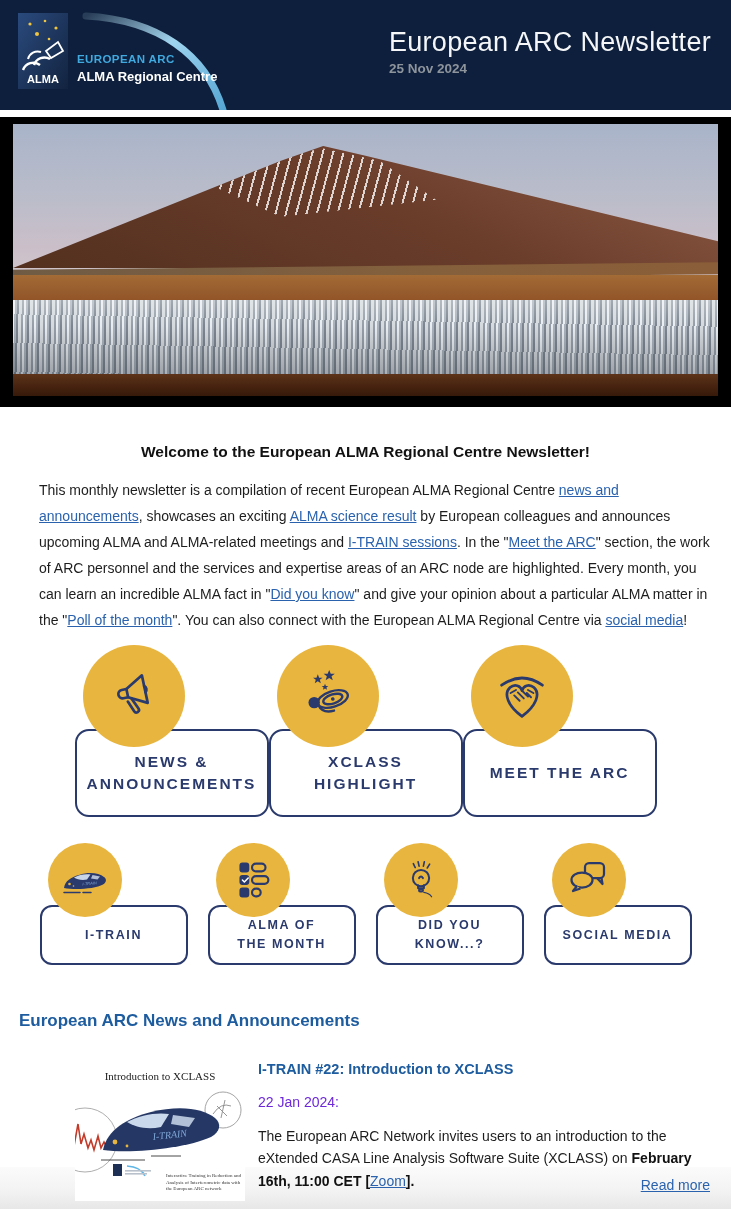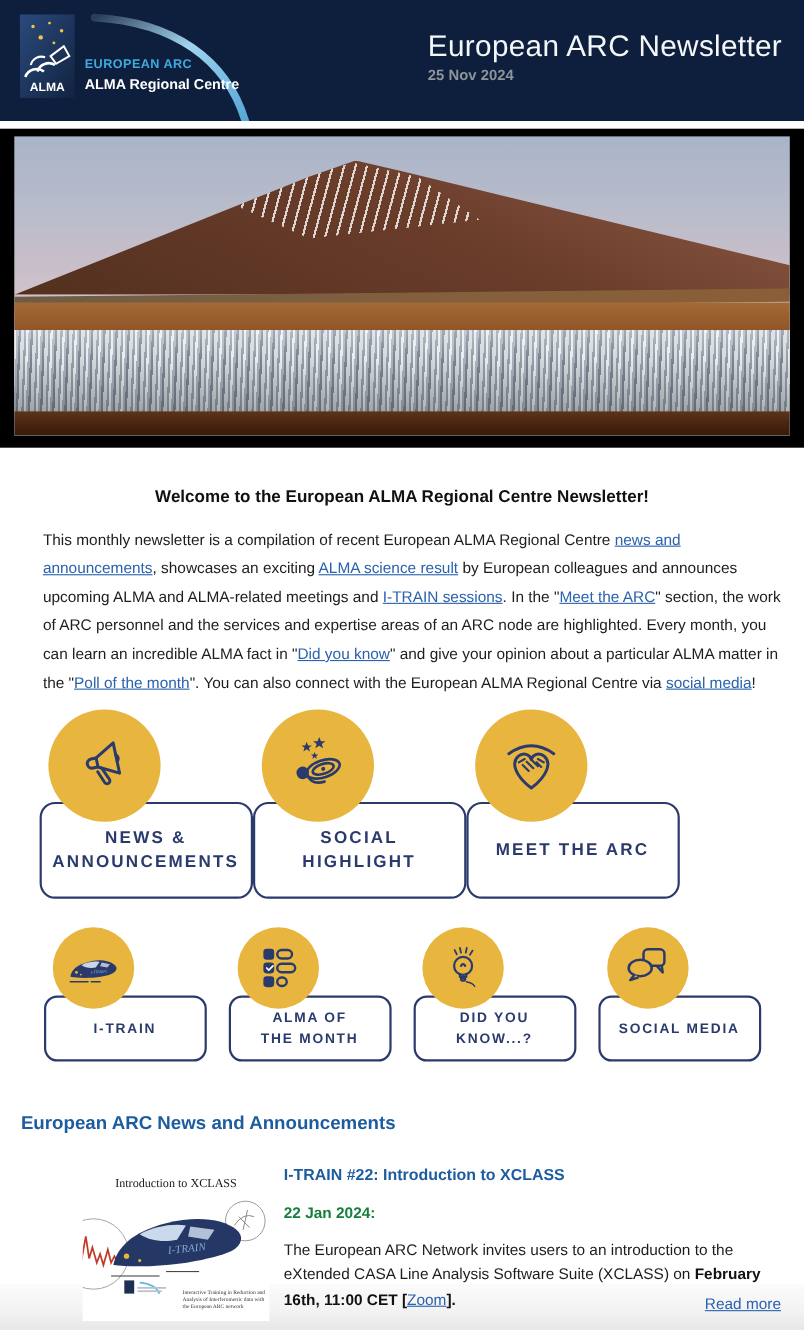--- a/index.html
+++ b/index.html
@@ -40,21 +40,21 @@
   .dirt { top:250px; height:22px; background:linear-gradient(180deg,#5d3419 0%,#472310 55%,#371a0a 100%); }
 
   
   .intro { padding:36px 19px 0; }
   .intro h3 { font-size:15.5px; color:#111; text-align:center; margin-bottom:16px; }
   .intro p { font-size:14px; line-height:26px; color:#1d1d1d;margin-left:20px; }
   a.lnk { color:#2A62AE; text-decoration:underline; cursor:pointer; }
 
   
   .btn-grid { padding-top:12px; }
-  .btn-row1 { width:660px; margin:0 auto; display:flex; justify-content:flex-start; }
+  .btn-row1 { width:660px; margin:0 auto; display:flex; justify-content:center; }
   .btn-row2 { width:652px; margin:26px auto 0; display:flex; justify-content:space-between; }
   .nav-btn { position:relative; }
   .btn-row1 .nav-btn { width:194px; }
   .btn-row2 .nav-btn { width:148px; }
   .circ { background:#E8B53F; border-radius:50%; display:flex; align-items:center; justify-content:center;
           position:relative; z-index:2; }
   .circ-lg { width:102px; height:102px; margin-left:8px; margin-bottom:-18px; }
   .circ-sm { width:74px; height:74px; margin-left:8px; margin-bottom:-12px; }
   .rect { border:2.5px solid #2B3A6C; border-radius:14px; display:flex; flex-direction:column;
           justify-content:center; text-align:center; color:#2B3A6C; font-weight:bold; background:#fff; }
@@ -65,21 +65,21 @@
   
   .news { padding:46px 19px 0; position:relative; z-index:2; }
   .news h2 { color:#1E5CA0; font-size:17px; margin-bottom:30px; }
   .article { display:flex; }
   .thumb { flex:none; margin-left:56px; width:170px; height:140px; background:#fff; position:relative; overflow:hidden; }
   .thumb-title { font-family:"Liberation Serif", serif; font-size:11px; color:#1a1a1a; text-align:center; padding-top:9px; }
   .thumb-caption { position:absolute; right:3px; bottom:8px; width:76px; font-family:"Liberation Serif", serif;
                    font-size:5px; line-height:1.35; color:#333; }
   .art-body { margin-left:13px; width:446px; }
   .art-title { color:#1E5CA0; font-weight:bold; font-size:14.5px; }
-  .art-date { font-weight:bold; color:#15803d; font-size:14px; margin-top:17px; }
+  .art-date { font-weight:normal; color:#6d28d9; font-size:14px; margin-top:17px; }
   .art-text { font-size:14px; line-height:1.6; color:#1d1d1d; margin-top:15px; }
   .art-text b { color:#111; }
 
   
   .footer-band { position:absolute; left:0; right:0; bottom:0; height:42px; z-index:1;
                  background:linear-gradient(180deg,#fbfbfb 0%,#f3f3f3 55%,#e7e7e7 100%); }
   .read-more { position:absolute; top:10px; right:21px; font-size:14px; }
 
   svg { display:block; }
 </style>
@@ -181,21 +181,21 @@
                 <path d="M32 57 q2 16 22 17"></path>
               </g>
               <circle cx="27" cy="61" r="9.5" fill="#2B3A6C" stroke="none"></circle>
               <use href="#st5" transform="translate(33,22) scale(1.15)" fill="#2B3A6C" stroke="none"></use>
               <use href="#st5" transform="translate(52,16) scale(1.35)" fill="#2B3A6C" stroke="none"></use>
               <use href="#st5" transform="translate(45,35) scale(0.8)" fill="#2B3A6C" stroke="none"></use>
             </svg>
           </span>
         </div>
         <div class="rect rect-lg">
-          <span>SOCIAL</span>
+          <span>XCLASS</span>
           <span>HIGHLIGHT</span>
         </div>
       </div>
 
       <div class="nav-btn">
         <div class="circ circ-lg">
           <span>
             <svg width="60" height="60" viewBox="0 0 100 100" fill="none" stroke="#2B3A6C" stroke-width="4.5" stroke-linecap="round" stroke-linejoin="round">
               <path d="M16 32 Q50 8 84 32"></path>
               <path d="M50 84 C26 66 19 46 30 36 C38 29 48 33 50 41 C52 33 62 29 70 36 C81 46 74 66 50 84 Z"></path>

